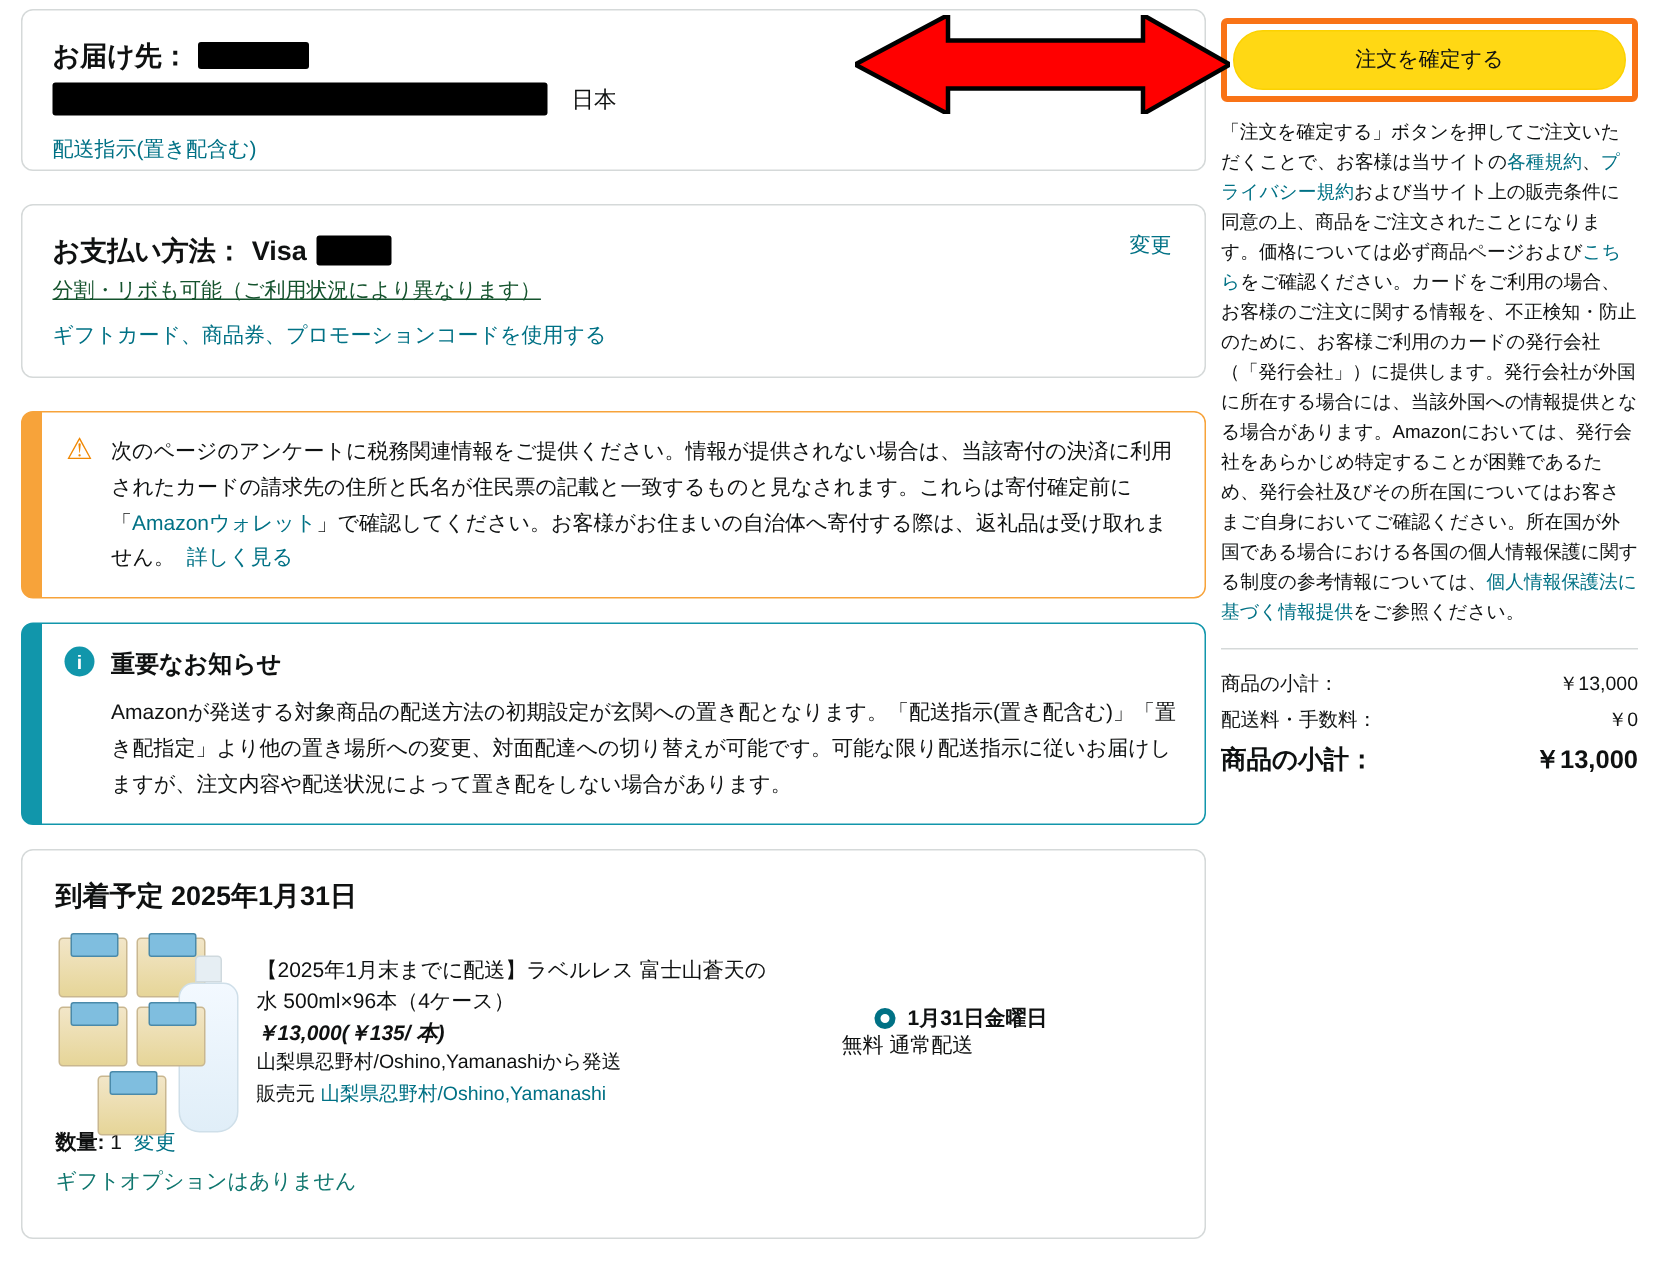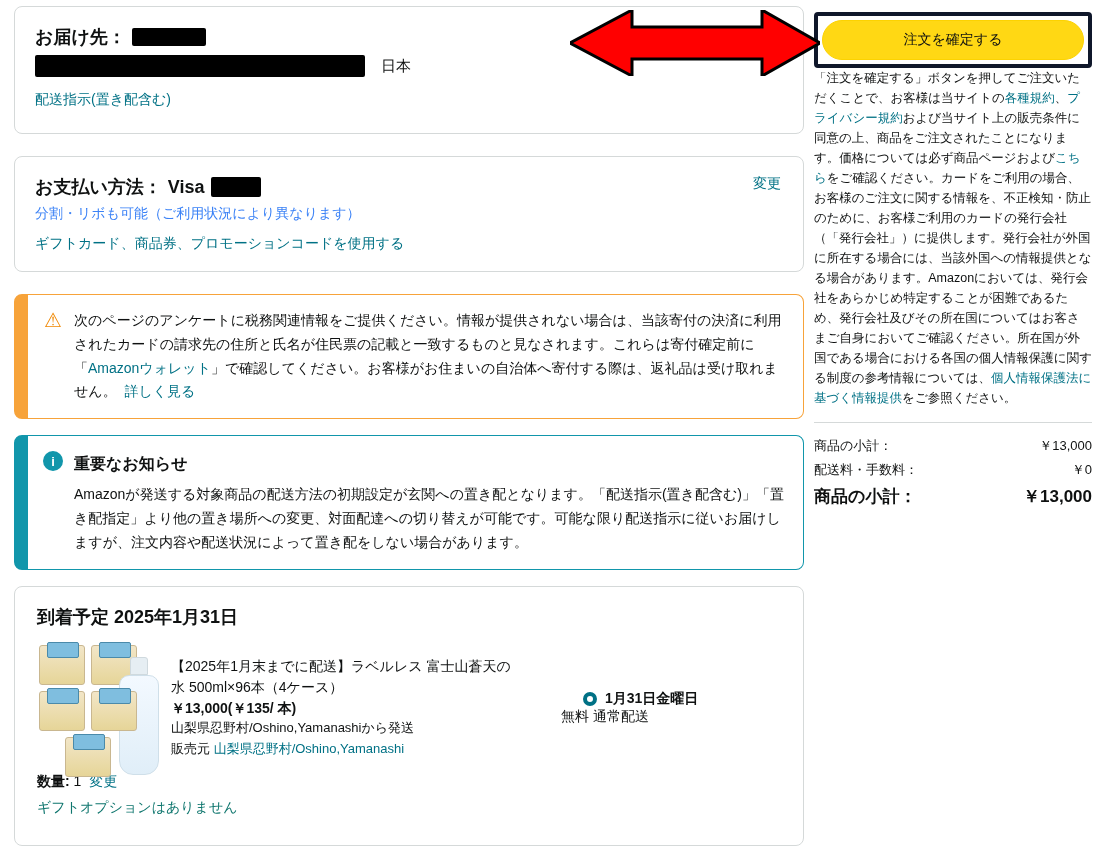--- a/index.html
+++ b/index.html
@@ -15,29 +15,29 @@
     }
     .main { width: 790px; position: absolute; left: 14px; top: 6px; }
     .side { width: 278px; position: absolute; right: 10px; top: 12px; }
     .card {
       border: 1px solid #d5d9d9;
       border-radius: 8px;
       background: #fff;
       padding: 18px 20px;
       margin-bottom: 22px;
     }
-    .delivery-card{padding:18px 20px 24px;}
+    .delivery-card{padding:18px 20px 4px;}
     .title-line{display:flex;align-items:center;gap:6px;font-size:18px;font-weight:700;margin-bottom:6px;}
     .redact{display:inline-block;background:#000;height:18px;border-radius:2px;}
     .addr-line{display:flex;align-items:center;gap:16px;font-size:15px;margin-bottom:14px;}
     .addr-line .redact{height:22px}
     .link{color:#007185;text-decoration:none;cursor:pointer;}
     .change-link{position:absolute;right:22px;top:18px;}
     .payment-card .title-line{margin-bottom:6px;}
-    .payment-sub{font-size:14px;margin-bottom:12px;color:#3b82f6;}
+    .payment-sub{font-size:14px;margin-bottom:12px;color:#14532d;text-decoration:underline;}
     .gift-link{color:#007185;}
     .alert{
       border-left:14px solid;
       border-top:1px solid;border-right:1px solid;border-bottom:1px solid;
       border-radius:8px;
       padding:14px 16px 14px 14px;
       display:flex;gap:10px;align-items:flex-start;
       margin-bottom:16px;
     }
     .alert.warn{border-color:#f7a33a;}
@@ -51,31 +51,31 @@
     .thumb{width:120px;flex:none;}
     .boxes{position:relative;width:120px;height:130px;}
     .box{position:absolute;width:46px;height:40px;border:1px solid #c9b790;border-radius:3px;background:linear-gradient(#f2e6c8,#e6d598);}
     .box.tag::after{content:"";position:absolute;left:7px;top:-4px;width:30px;height:14px;background:#7fbedf;border:1px solid #4a8aaa;border-radius:2px;}
     .box.b1{left:2px;top:2px}.box.b2{left:54px;top:2px}.box.b3{left:2px;top:48px}.box.b4{left:54px;top:48px;z-index:2}.box.b5{left:28px;top:94px}
     .bottle{position:absolute;right:-4px;top:14px;width:44px;height:120px;z-index:1;}
     .bottle .cap{width:18px;height:18px;background:#e6eef3;border:1px solid #cfd9de;border-radius:3px 3px 0 0;margin:0 auto;}
     .bottle .body{width:40px;height:100px;background:linear-gradient(#f3f9ff,#e0eef8);border:1px solid #cfdfe9;border-radius:10px 10px 14px 14px;margin:0 auto;}
     .prod-mid{flex:1;padding-left:6px;padding-right:6px;}
     .pname{font-size:14px;line-height:1.5;}
-    .price{font-weight:700;margin-top:2px;}
+    .price{font-weight:700;margin-top:2px;font-style:italic;}
     .small{font-size:13px;line-height:1.6;}
     .qty{margin-top:0;}
     .gift{margin-top:8px;font-size:14px;color:#0f766e;}
     .prod-right{flex:0 0 250px;padding-left:8px}
     .radio-line{display:flex;align-items:center;gap:8px;font-weight:700;font-size:14px;padding-left:44px;}
     .radio-dot{width:14px;height:14px;border:4px solid #007185;border-radius:50%;}
     .radio-sub{margin-left:22px;font-size:14px;}
     .arrow{position:absolute;left:570px;top:10px;width:250px;height:66px;z-index:30;}
     .arrow svg{width:100%;height:100%;}
-    .place-order-wrap{border:4px solid #0f172a;border-radius:4px;padding:4px;}
+    .place-order-wrap{border:4px solid #f97316;border-radius:4px;padding:4px;margin-bottom:10px;}
     .btn-place{
       display:block;width:100%;padding:10px 8px;text-align:center;
       background:#ffd814;border:1px solid #fcd200;border-radius:22px;
       font-size:14px;color:#0f1111;cursor:pointer;
     }
     .legal{font-size:12.5px;line-height:1.6;}
     .hr{height:1px;background:#d5d9d9;margin:14px 0;}
     .totals-row{display:flex;justify-content:space-between;font-size:13px;margin-bottom:6px;}
     .totals-row.bold{font-size:17px;font-weight:700;margin-top:6px;}
     .chg-top{position:absolute;top:6px;right:32px;color:#007185;font-size:14px;}

